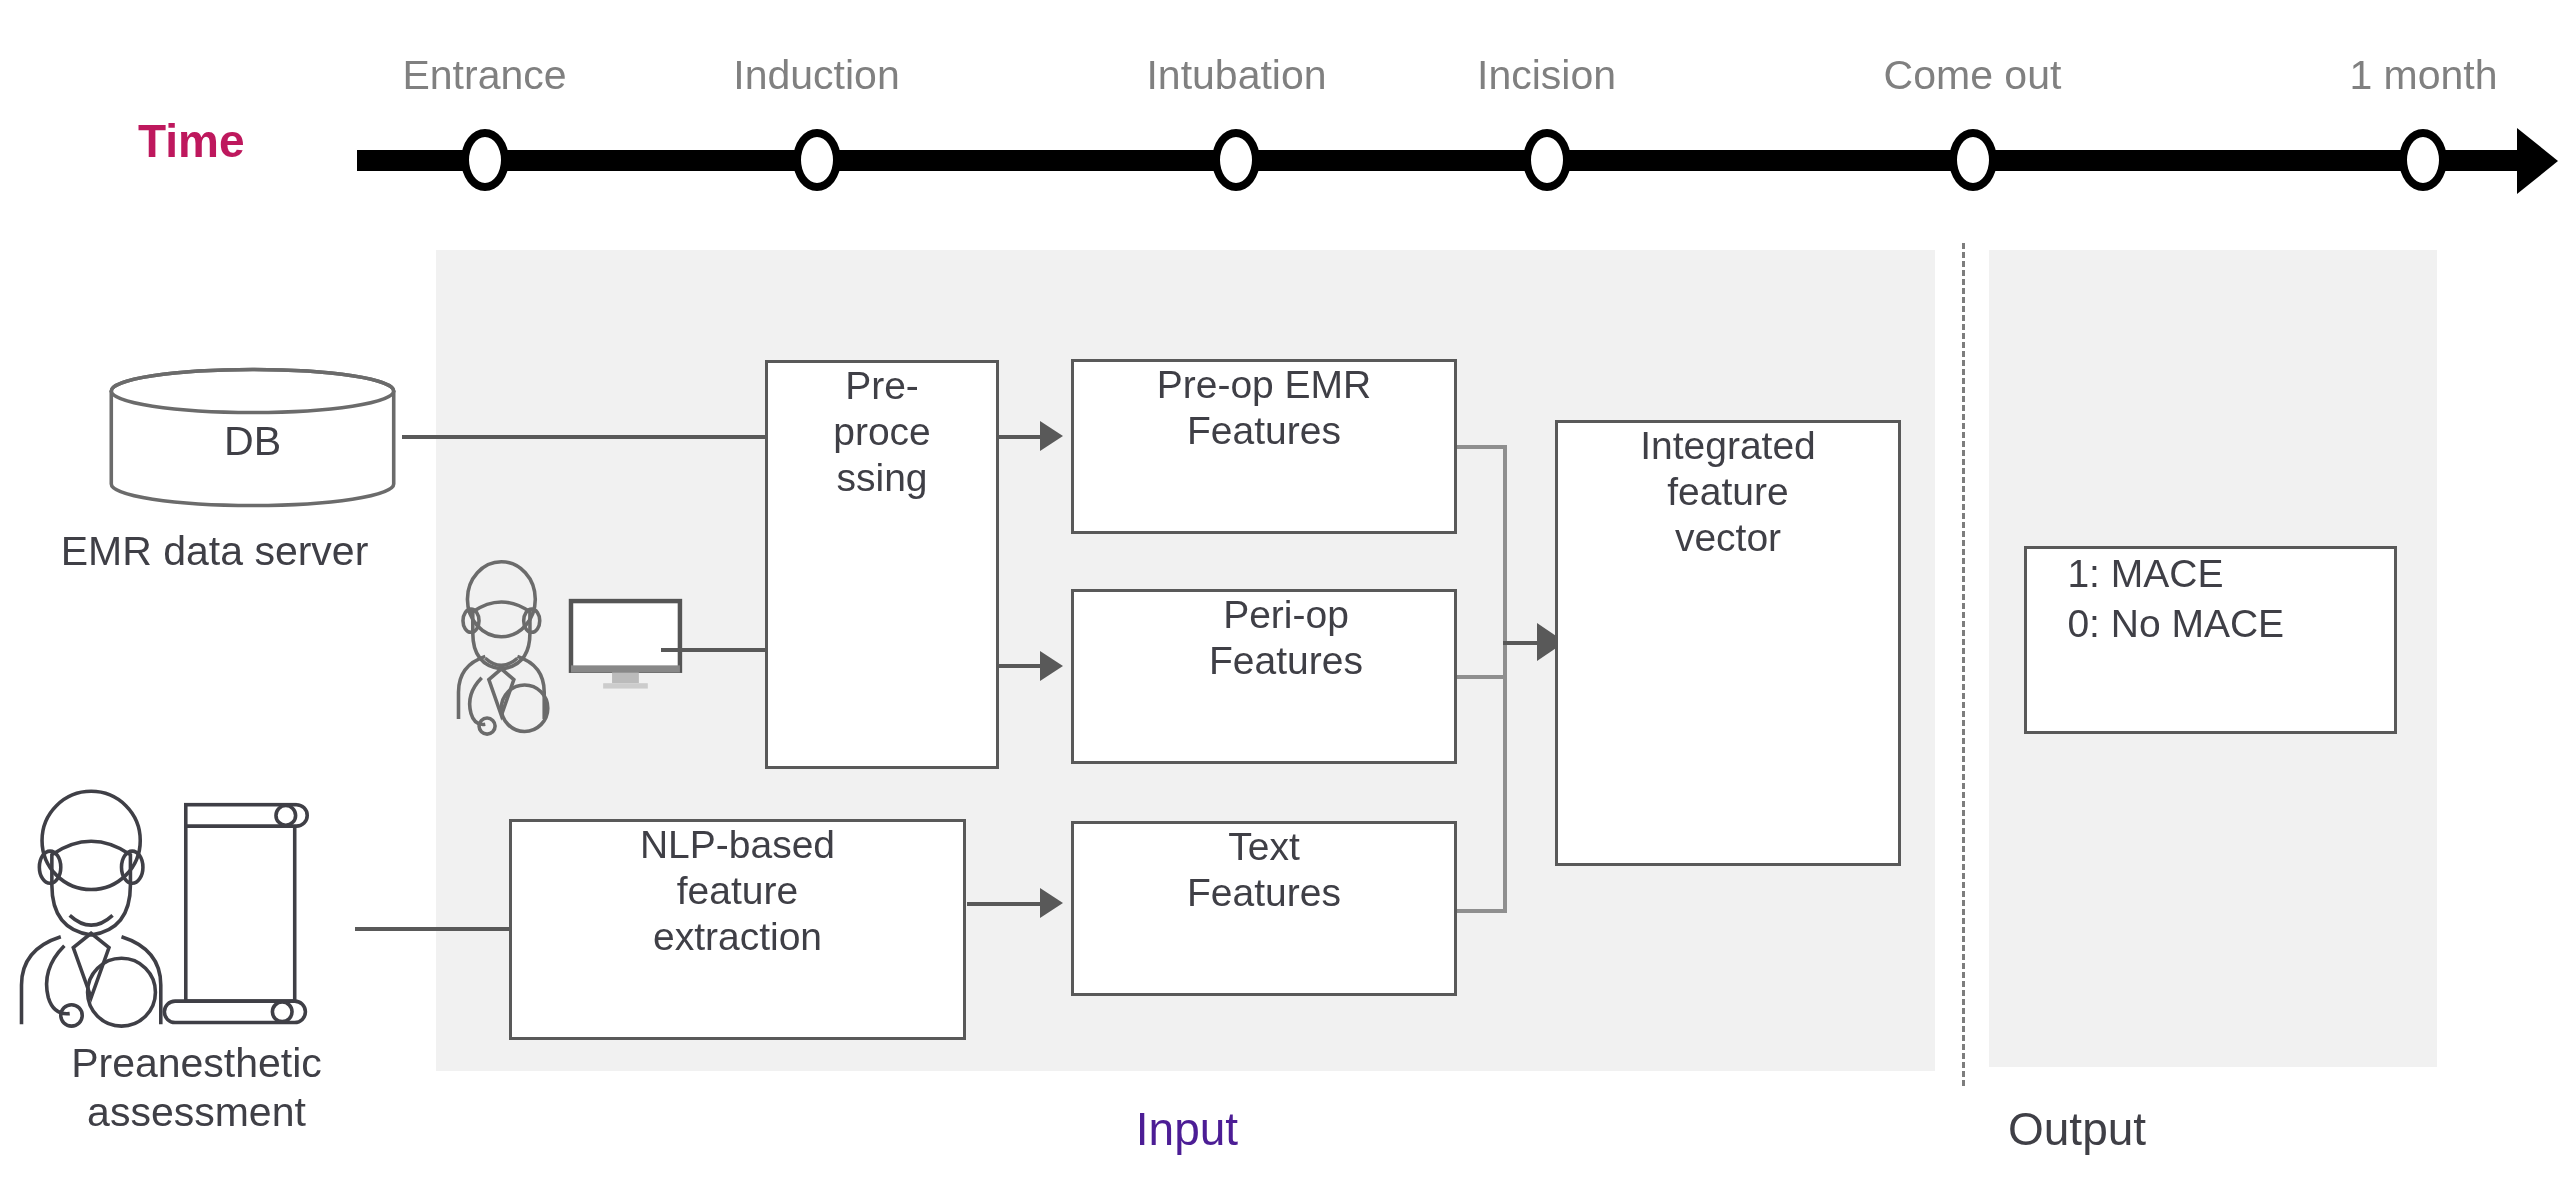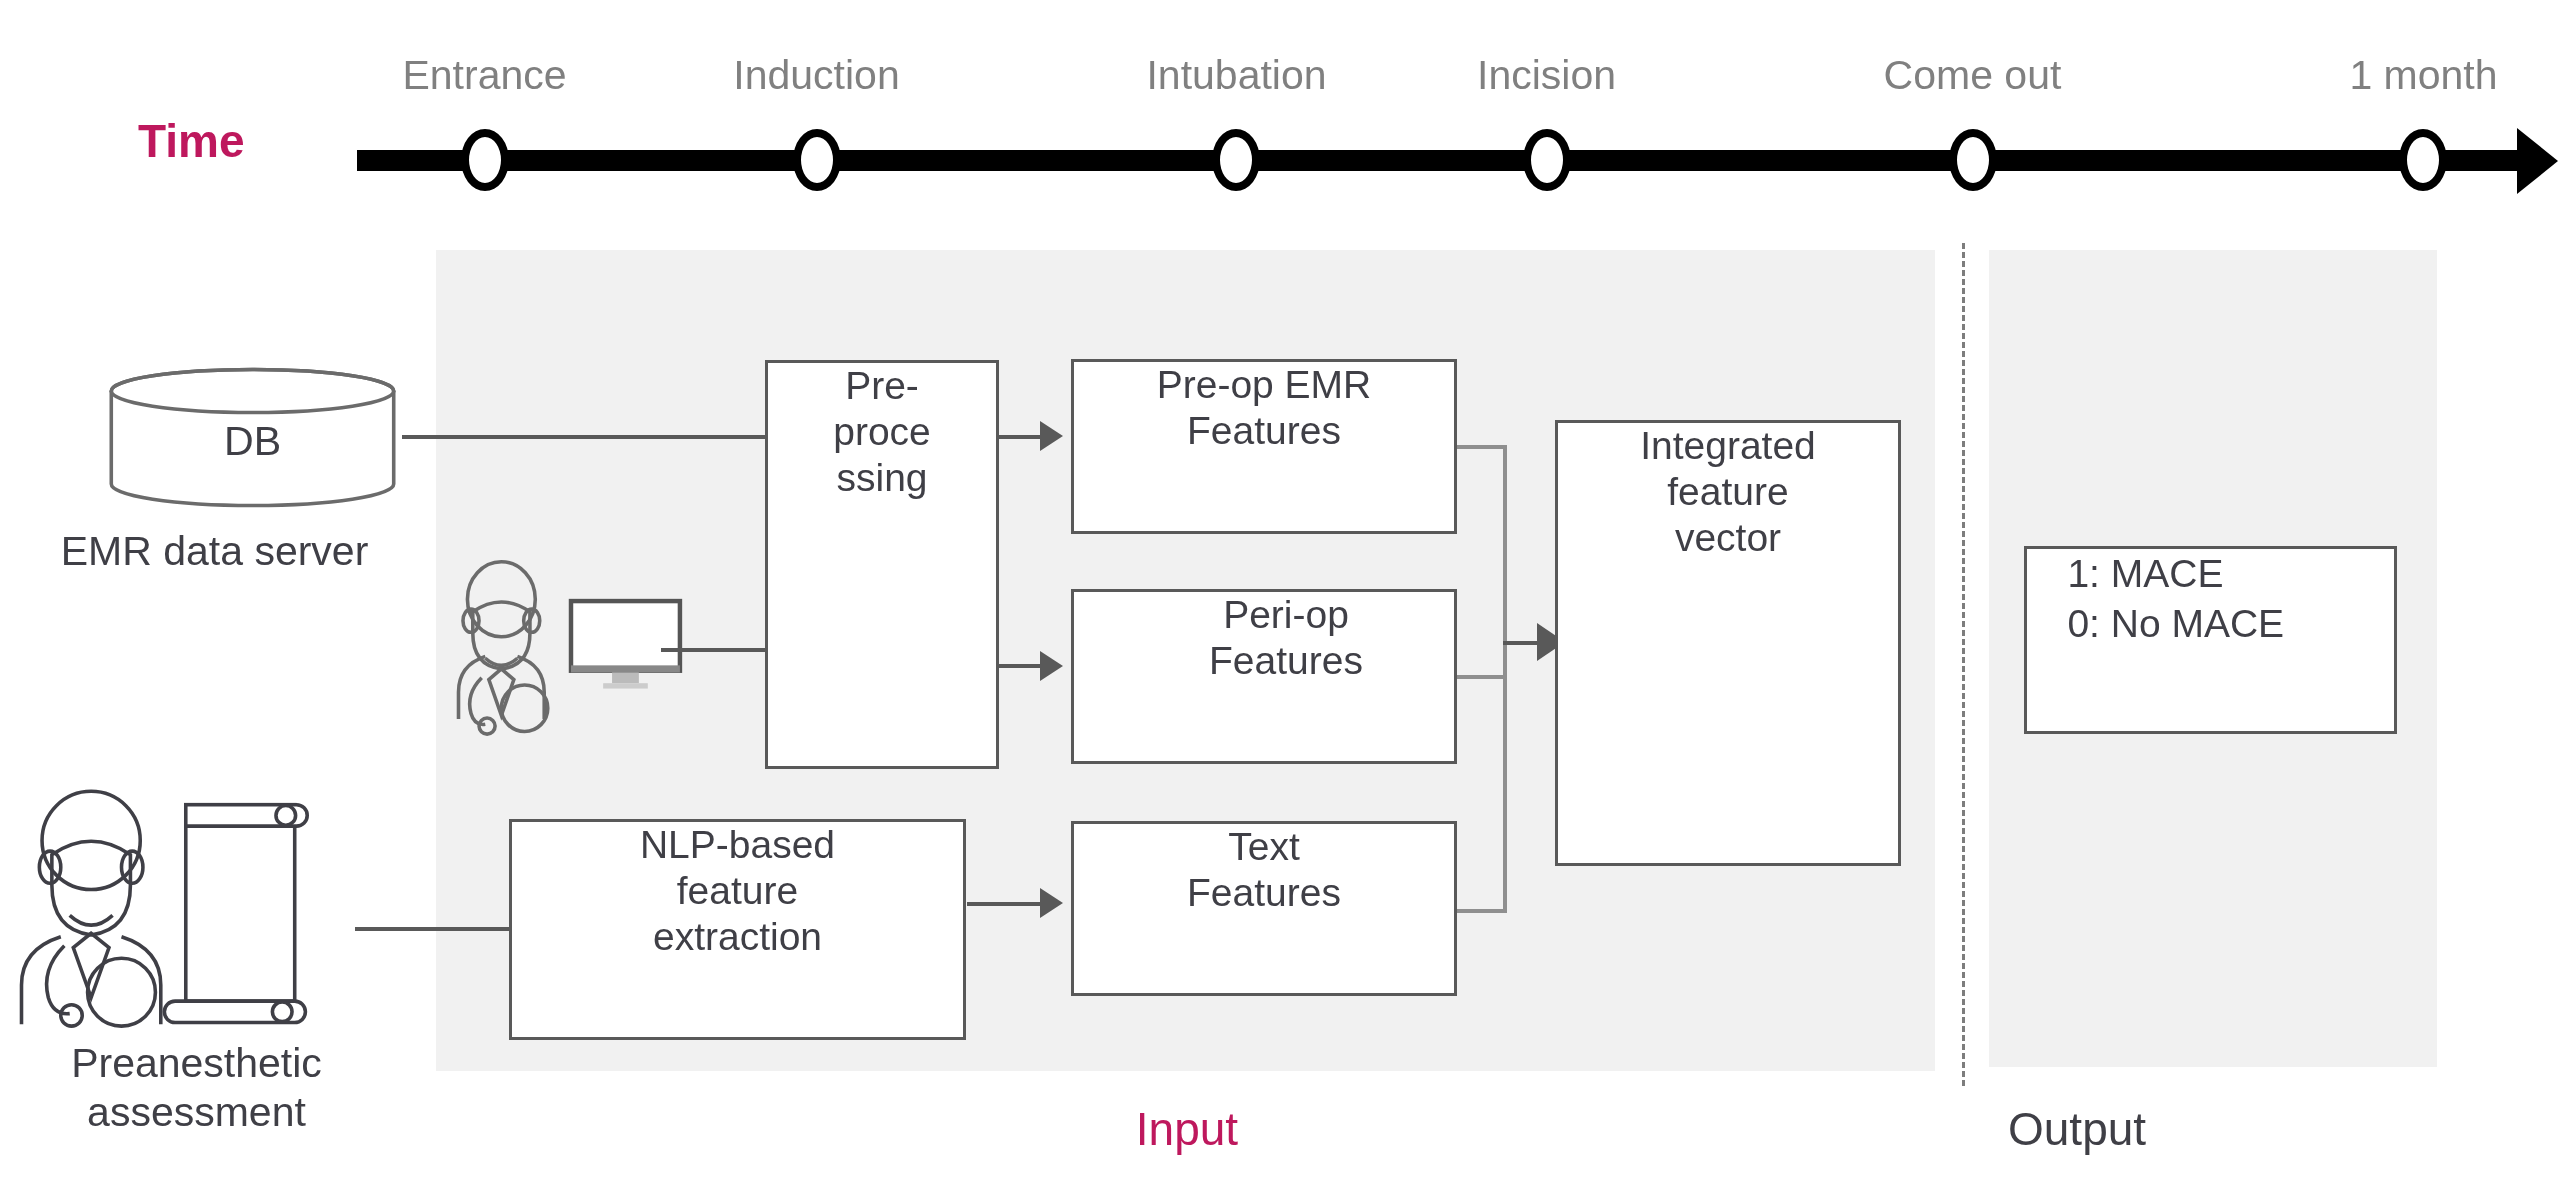--- a/index.html
+++ b/index.html
@@ -46,21 +46,21 @@
   .hline{background:#595959;height:3.6px;}
   .vline{background:#595959;width:3.6px;}
   .bus{background:#8f8f8f;}
   .arrowhead{width:0;height:0;border-top:15px solid transparent;
              border-bottom:15px solid transparent;border-left:23px solid #595959;}
 
   
   .caption{color:#3f3f46;font-size:41px;text-align:center;line-height:1.2;}
   #cap-emr{left:27px;top:527px;width:375px;}
   #cap-pre{left:0px;top:1039px;width:393px;}
-  #label-input{left:946px;top:1102px;width:482px;color:#be185d;font-size:46px;text-align:center;}
+  #label-input{left:946px;top:1102px;width:482px;color:#4c1d95;font-size:46px;text-align:center;}
   #label-output{left:2008px;top:1102px;width:420px;color:#3f3f46;font-size:46px;}
 
   
   #db-icon{left:105px;top:366px;width:295px;height:143px;}
   #doctor-pc-icon{left:446px;top:558px;width:250px;height:179px;}
   #doctor-scroll-icon{left:9px;top:785px;width:375px;height:259px;}
 </style>
 </head>
 <body>
 

